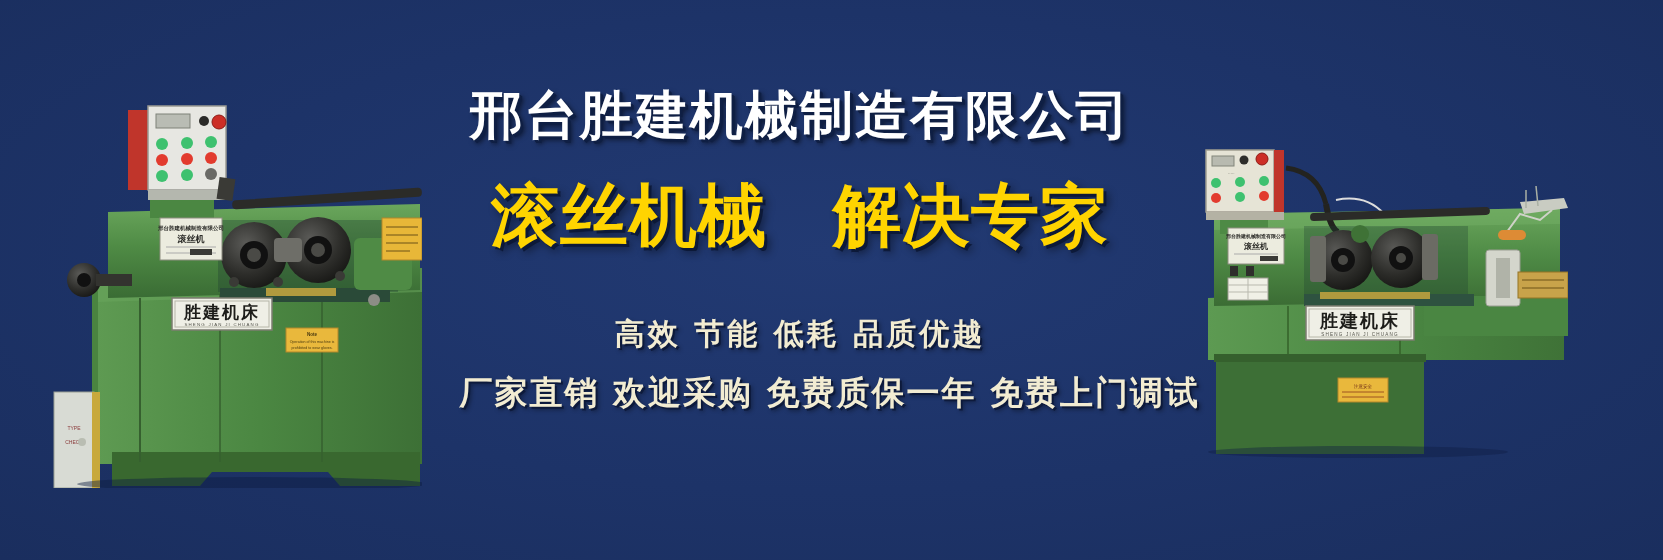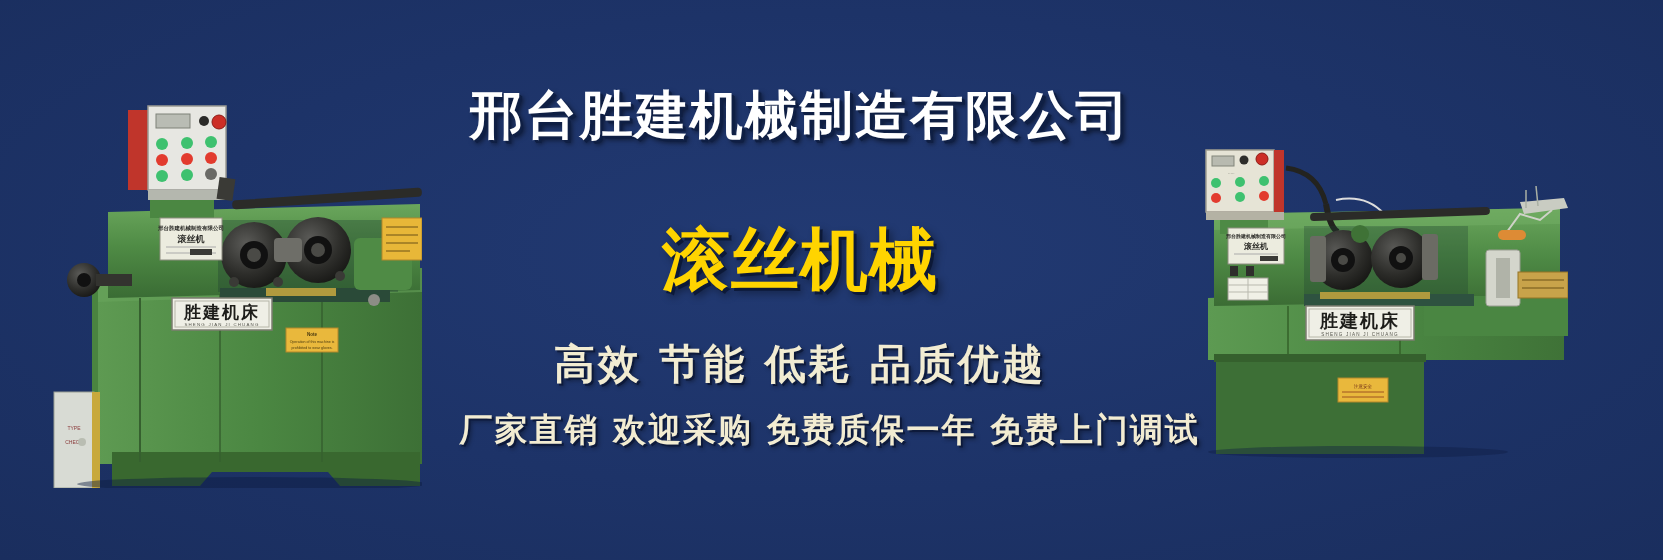--- a/index.html
+++ b/index.html
@@ -46,30 +46,29 @@
   }
   .headline span {
     font-family: "DejaVu Sans", "Liberation Sans", sans-serif;
     font-size: 68px;
     font-weight: 700;
     color: #ffd400;
     letter-spacing: 1px;
     text-shadow:
       3px 3px 0 rgba(10,22,52,0.85),
       5px 5px 8px rgba(0,0,0,0.45);
-    margin-top: 44px;
   }
   .sub-line {
     font-family: "DejaVu Serif", "Liberation Serif", serif;
     font-weight: 700;
     color: #f2ecd2;
     white-space: nowrap;
     text-shadow: 2px 2px 0 rgba(12,24,56,0.9), 3px 3px 4px rgba(0,0,0,0.4);
   }
-  .sub-line-1 { margin-top: 31px; font-size: 41px; letter-spacing: 3px; }
+  .sub-line-1 { margin-top: 52px; font-size: 30px; letter-spacing: 3px; }
   .sub-line-2 { margin-top: 16px; font-size: 33px; letter-spacing: 2px; text-align: right; }
 
   
   .machine { position: absolute; z-index: 10; }
 
   #machine-left  { left: 22px;  top: 92px;  width: 400px; height: 396px; }
   #machine-right { left: 1168px; top: 128px; width: 400px; height: 330px; }
 
   .mach-svg { width: 100%; height: 100%; display: block; }
 
@@ -327,18 +326,19 @@
       </g>
 
       <ellipse cx="190" cy="324" rx="150" ry="6" fill="#0e1c40" opacity="0.4"></ellipse>
     </svg>
   </div>
 
   <div class="text-stack">
     <div class="company-name">邢台胜建机械制造有限公司</div>
     <div class="headline">
       <span>滚丝机械</span>
+      <span>解决专家</span>
     </div>
     <div class="sub-line sub-line-1">高效  节能  低耗  品质优越</div>
     <div class="sub-line sub-line-2">厂家直销  欢迎采购  免费质保一年  免费上门调试</div>
   </div>
 
 </div>
 
 </body></html>

